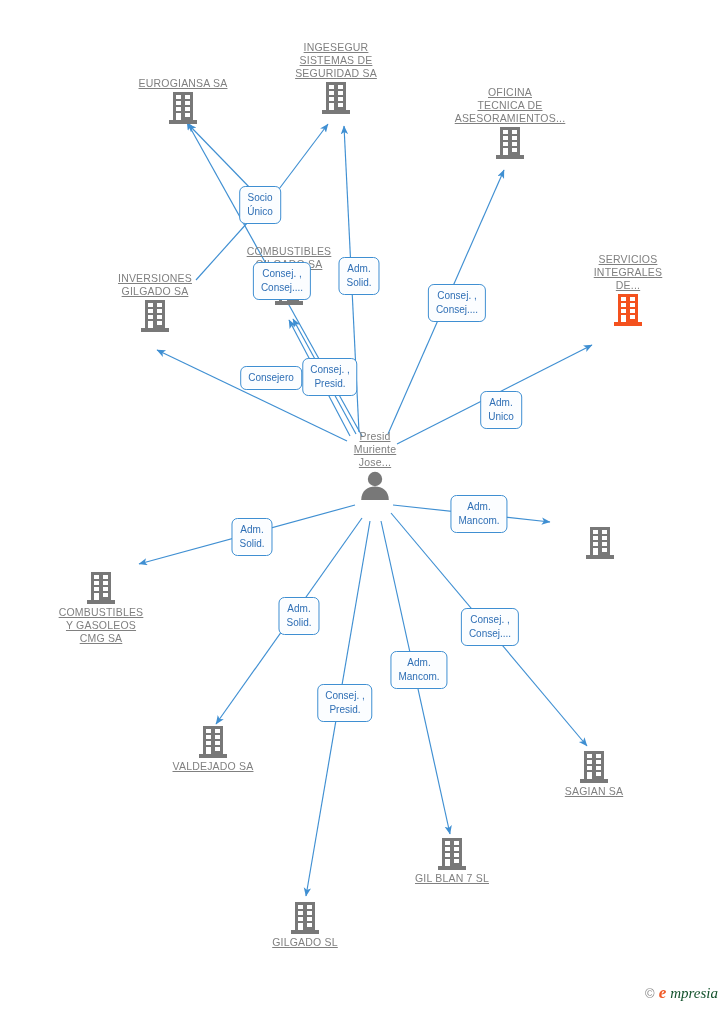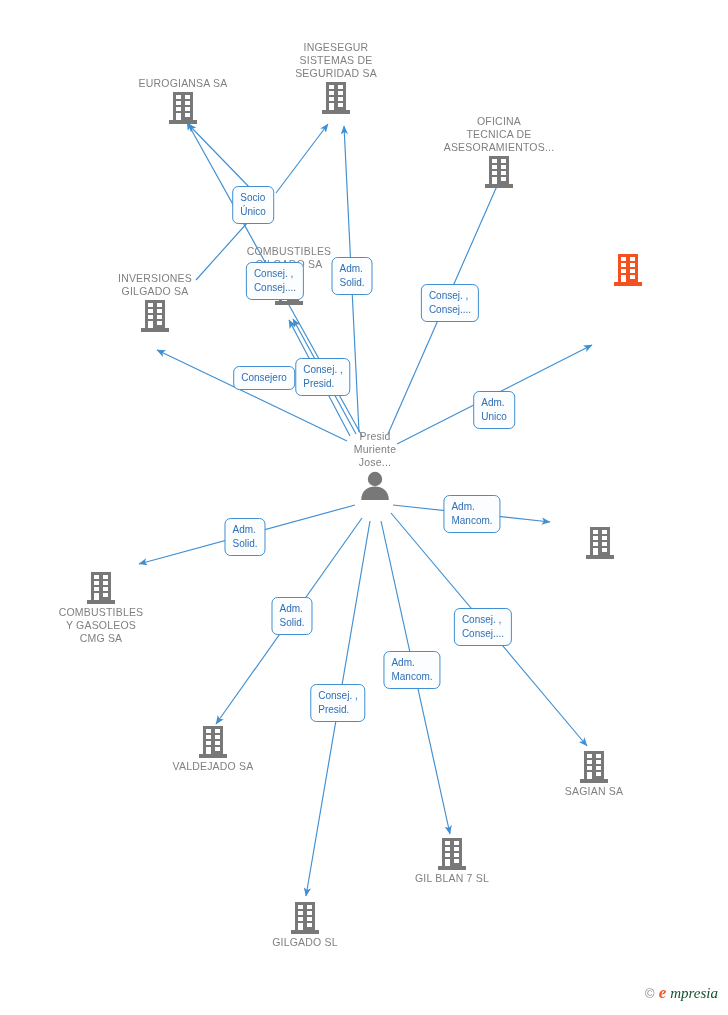--- a/index.html
+++ b/index.html
@@ -1,27 +1,27 @@
 <!DOCTYPE html>
 <html><head>
 <meta charset="utf-8">
 <style>
   html,body{margin:0;padding:0;background:#ffffff;}
   body{font-family:"Liberation Sans",sans-serif;}
   #stage{position:relative;width:728px;height:1015px;background:#fff;overflow:hidden;}
   #wires{position:absolute;left:0;top:0;width:728px;height:1015px;}
   .node{position:absolute;transform:translate(-50%,0);text-align:center;width:150px;}
-  .node .cap{font-size:10.5px;color:#808080;line-height:13px;letter-spacing:.2px;white-space:pre-line;}
+  .node .cap{font-size:10.5px;color:#808080;line-height:13px;letter-spacing:.2px;white-space:pre-line;text-decoration:underline;}
   .node .ico{display:block;margin:0 auto;}
   .node.below .cap{margin-top:1px;}
   .node.above .cap{margin-bottom:1px;}
   .elabel{position:absolute;transform:translate(-50%,-50%);
     border:1px solid #3f8fd2;border-radius:6px;background:#fbfdff;
-    color:#2f6fb5;font-size:10px;line-height:14px;
-    padding:4px 7px;white-space:pre-line;box-shadow:0 0 0 1px #ffffff inset;}
+    color:#2f6fb5;font-size:10px;line-height:14px;text-align:center;
+    padding:4px 7px;white-space:pre-line;box-shadow:0 0 0 1px #ffffff inset;margin-left:7px;}
   .wm{position:absolute;right:10px;bottom:12px;display:flex;align-items:center;gap:4px;
       font-size:15px;color:#f05a28;font-style:italic;font-family:"Liberation Serif",serif;}
   .wm .c{color:#8a8a8a;font-style:normal;font-size:13px;font-family:"Liberation Sans",sans-serif;}
   .wm .e{color:#f05a28;font-weight:bold;font-size:17px;}
   .wm .rest{color:#14532d;font-size:15px;}
 </style>
 </head>
 <body>
 
 <div id="stage">
@@ -82,40 +82,43 @@
             <rect x="8" y="10" width="5" height="4" fill="#fff"></rect>
             <rect x="17" y="10" width="5" height="4" fill="#fff"></rect>
             <rect x="8" y="16" width="5" height="4" fill="#fff"></rect>
             <rect x="17" y="16" width="5" height="4" fill="#fff"></rect>
             <rect x="8" y="22" width="5" height="7" fill="#fff"></rect>
             <rect x="17" y="22" width="5" height="4" fill="#fff"></rect>
             <rect x="1" y="29" width="28" height="4" fill="#787878"></rect>
           </svg>
         </div>
       </div>
-      <div class="node above" style="left: 499px; top: 86px; margin-top: 29px;">
+      <div class="node above" style="left: 510px; top: 86px;">
         <div class="cap" style="color: rgb(128, 128, 128);">OFICINA
 TECNICA DE
 ASESORAMIENTOS...</div>
         <div>
           <svg class="ico" width="30" height="34" viewBox="0 0 30 34">
             <rect x="5" y="1" width="20" height="28" fill="#787878"></rect>
             <rect x="8" y="4" width="5" height="4" fill="#fff"></rect>
             <rect x="17" y="4" width="5" height="4" fill="#fff"></rect>
             <rect x="8" y="10" width="5" height="4" fill="#fff"></rect>
             <rect x="17" y="10" width="5" height="4" fill="#fff"></rect>
             <rect x="8" y="16" width="5" height="4" fill="#fff"></rect>
             <rect x="17" y="16" width="5" height="4" fill="#fff"></rect>
             <rect x="8" y="22" width="5" height="7" fill="#fff"></rect>
             <rect x="17" y="22" width="5" height="4" fill="#fff"></rect>
             <rect x="1" y="29" width="28" height="4" fill="#787878"></rect>
           </svg>
         </div>
       </div>
       <div class="node above" style="left: 628px; top: 253px;">
+        <div class="cap" style="color: rgb(128, 128, 128);">SERVICIOS
+INTEGRALES
+DE...</div>
         <div>
           <svg class="ico" width="30" height="34" viewBox="0 0 30 34">
             <rect x="5" y="1" width="20" height="28" fill="#f4511e"></rect>
             <rect x="8" y="4" width="5" height="4" fill="#fff"></rect>
             <rect x="17" y="4" width="5" height="4" fill="#fff"></rect>
             <rect x="8" y="10" width="5" height="4" fill="#fff"></rect>
             <rect x="17" y="10" width="5" height="4" fill="#fff"></rect>
             <rect x="8" y="16" width="5" height="4" fill="#fff"></rect>
             <rect x="17" y="16" width="5" height="4" fill="#fff"></rect>
             <rect x="8" y="22" width="5" height="7" fill="#fff"></rect>

